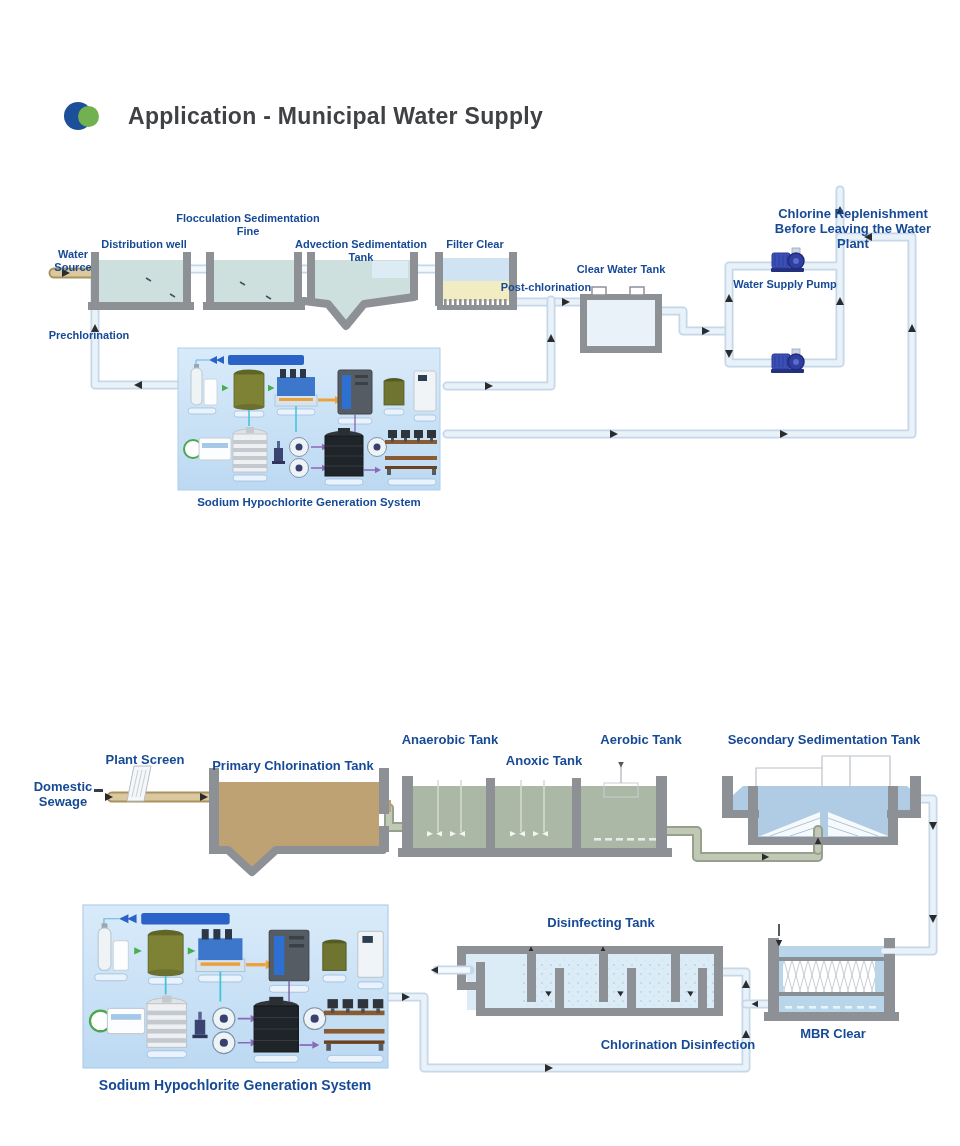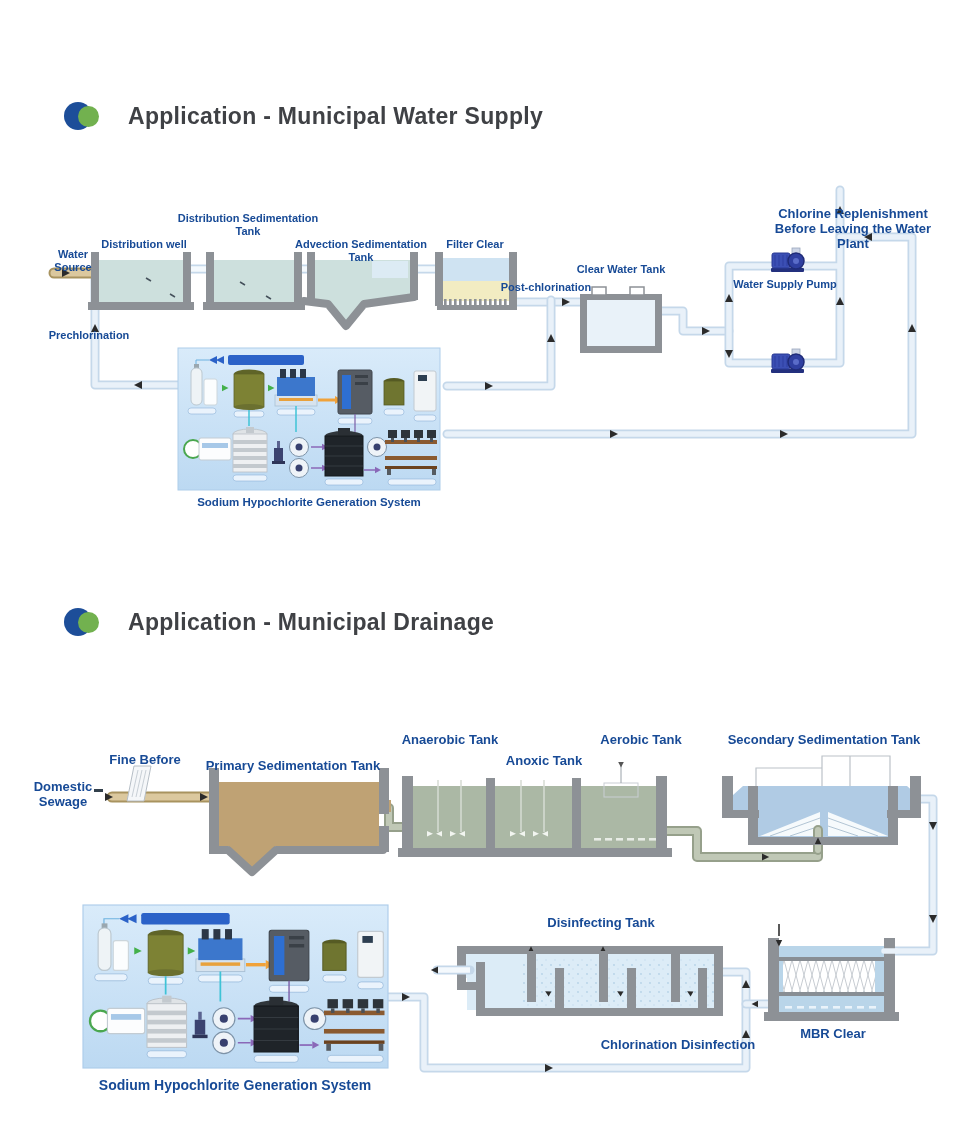--- a/index.html
+++ b/index.html
@@ -388,43 +388,36 @@
 </g>
 </svg>
 
 <div class="hdr" style="top:100px">
   <span class="logo">
         <span class="b"></span>
         <span class="g"></span>
       </span>
   <h1>Application - Municipal Water Supply</h1>
 </div>
-<div class="hdr" style="top:606px">
-  <span class="logo">
-        <span class="b"></span>
-        <span class="g"></span>
-      </span>
-  <h1>Application - Municipal Drainage</h1>
-</div>
 
 <div class="lbl s1" style="left:43px;top:248px;width:60px">Water Source</div>
 <div class="lbl s1" style="left:84px;top:238px;width:120px">Distribution well</div>
-<div class="lbl s1" style="left:170px;top:212px;width:156px">Distribution Sedimentation Tank</div>
+<div class="lbl s1" style="left:170px;top:212px;width:156px">Flocculation Sedimentation Fine</div>
 <div class="lbl s1" style="left:291px;top:238px;width:140px">Advection Sedimentation Tank</div>
 <div class="lbl s1" style="left:435px;top:238px;width:80px">Filter Clear</div>
 <div class="lbl s1" style="left:44px;top:329px;width:90px">Prechlorination</div>
 <div class="lbl s1" style="left:496px;top:281px;width:100px">Post-chlorination</div>
 <div class="lbl s1" style="left:570px;top:263px;width:102px">Clear Water Tank</div>
 <div class="lbl s1" style="left:726px;top:278px;width:118px">Water Supply Pump</div>
 <div class="lbl s1" style="left:768px;top:207px;width:170px;font-size:13px">Chlorine Replenishment Before Leaving the Water Plant</div>
 <div class="lbl cap1" style="left:178px;top:496px;width:262px">Sodium Hypochlorite Generation System</div>
 
 <div class="lbl s2" style="left:24px;top:780px;width:78px">Domestic Sewage</div>
-<div class="lbl s2" style="left:99px;top:753px;width:92px">Fine Before</div>
-<div class="lbl s2" style="left:183px;top:759px;width:220px">Primary Sedimentation Tank</div>
+<div class="lbl s2" style="left:99px;top:753px;width:92px">Plant Screen</div>
+<div class="lbl s2" style="left:183px;top:759px;width:220px">Primary Chlorination Tank</div>
 <div class="lbl s2" style="left:393px;top:733px;width:114px">Anaerobic Tank</div>
 <div class="lbl s2" style="left:498px;top:754px;width:92px">Anoxic Tank</div>
 <div class="lbl s2" style="left:592px;top:733px;width:98px">Aerobic Tank</div>
 <div class="lbl s2" style="left:711px;top:733px;width:226px">Secondary Sedimentation Tank</div>
 <div class="lbl s2" style="left:534px;top:916px;width:134px">Disinfecting Tank</div>
 <div class="lbl s2" style="left:588px;top:1038px;width:180px">Chlorination Disinfection</div>
 <div class="lbl s2" style="left:792px;top:1027px;width:82px">MBR Clear</div>
 <div class="lbl cap2" style="left:58px;top:1078px;width:354px">Sodium Hypochlorite Generation System</div>
 
 </div>

